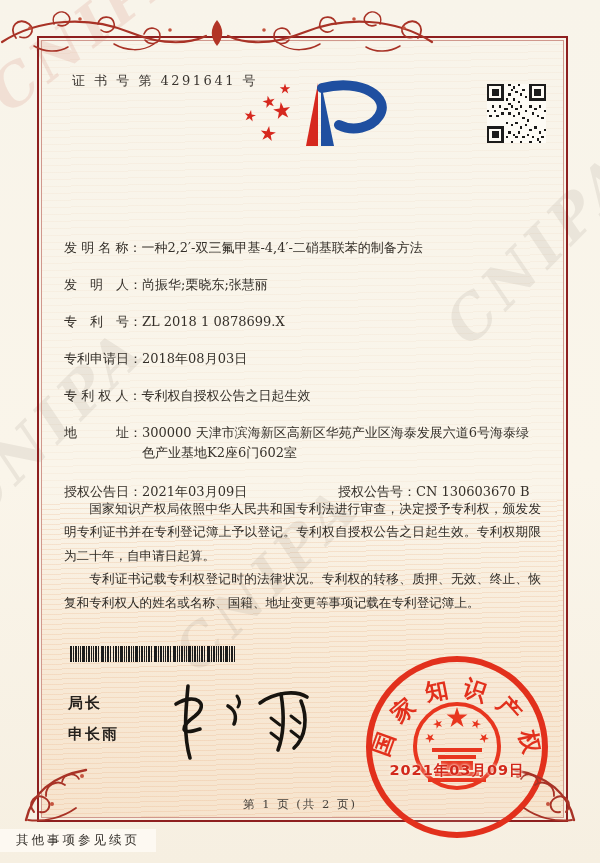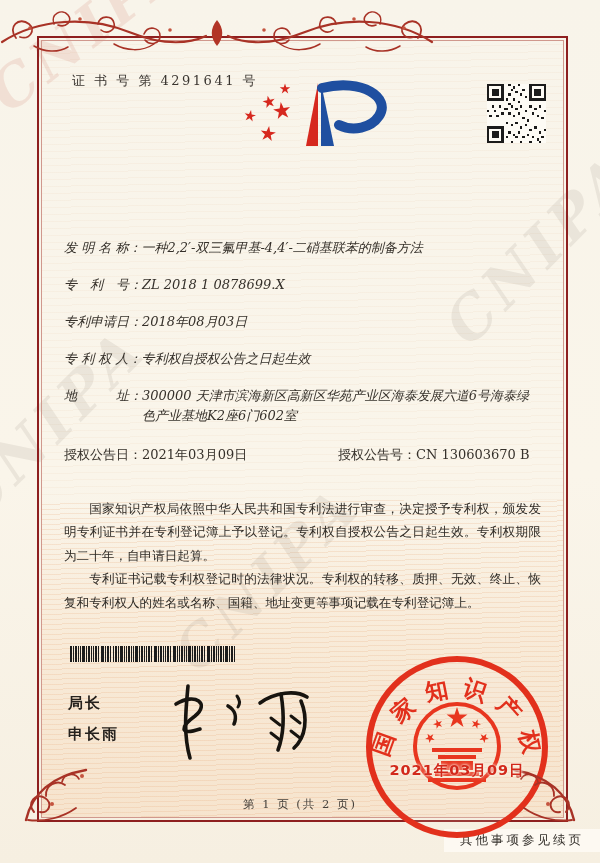--- a/index.html
+++ b/index.html
@@ -70,21 +70,21 @@
     text-align:center;
     font-size:31px;font-weight:700;color:#23201d;
     letter-spacing:17px;text-indent:17px;
     z-index:2;
   }
   .fields{
     position:absolute;left:64px;top:238px;width:478px;
     font-size:13px;color:#35302a;
     z-index:2;
   }
-  .field{display:flex;margin-bottom:17px;line-height:20px;font-style:italic;}
+  .field{display:flex;margin-bottom:17px;line-height:20px;}
   .f-label{flex:0 0 auto;white-space:pre;}
   .f-value{flex:1 1 auto;}
   .grant{display:flex;margin-top:19px;line-height:20px;gap:21px;}
   .grant .pair{white-space:pre;}
   .grant .pair.first{width:253px;}
   .paragraphs{
     position:absolute;left:64px;top:497px;width:477px;
     font-size:12.6px;color:#2f2b26;line-height:1.86;
     text-align:justify;
     z-index:2;
@@ -106,22 +106,22 @@
     text-shadow:0 0 2px #fdf6ec,0 0 4px #fdf6ec;
     z-index:4;
     font-family:"DejaVu Sans","Liberation Sans",sans-serif;
   }
   .page-no{
     position:absolute;left:0;right:0;top:797px;
     text-align:center;font-size:11.5px;color:#46413b;letter-spacing:2px;
     z-index:2;
   }
   .note-band{
-    position:absolute;left:16px;right:0;top:829px;
-    text-align:right;z-index:2;
+    position:absolute;left:0;right:0;top:829px;
+    text-align:left;z-index:2;
   }
   .note{
     display:inline-block;
     background:rgba(253,250,243,0.92);
     padding:3px 16px;
     font-size:12.5px;color:#332f2a;letter-spacing:3px;
   }
   .ornament-top{position:absolute;left:-6px;top:6px;z-index:4;}
   .corner-orn{position:absolute;z-index:4;}
   .corner-orn.bl{left:22px;top:758px;}
@@ -222,20 +222,24 @@
         <rect x="2" y="20" width="3" height="3"></rect>
       <path d="M9,0h1v1h-1z M11,1h1v1h-1z M13,0h1v1h-1z M15,2h1v1h-1z M10,2h1v1h-1z M12,3h1v1h-1z M9,4h1v1h-1z M14,4h1v1h-1z M16,5h1v1h-1z M8,6h1v1h-1z M11,6h1v1h-1z M13,7h1v1h-1z M9,8h1v1h-1z M2,9h1v1h-1z M5,9h1v1h-1z M7,10h1v1h-1z M0,11h1v1h-1z M3,11h1v1h-1z M6,12h1v1h-1z M1,13h1v1h-1z M4,13h1v1h-1z M8,10h1v1h-1z M10,9h1v1h-1z M12,10h1v1h-1z M14,9h1v1h-1z M16,11h1v1h-1z M18,9h1v1h-1z M20,10h1v1h-1z M22,9h1v1h-1z M24,11h1v1h-1z M19,12h1v1h-1z M21,13h1v1h-1z M23,14h1v1h-1z M9,12h1v1h-1z M11,13h1v1h-1z M13,12h1v1h-1z M15,14h1v1h-1z M17,15h1v1h-1z M8,16h1v1h-1z M10,17h1v1h-1z M12,16h1v1h-1z M14,18h1v1h-1z M16,17h1v1h-1z M18,19h1v1h-1z M20,18h1v1h-1z M22,20h1v1h-1z M24,19h1v1h-1z M9,20h1v1h-1z M11,21h1v1h-1z M13,20h1v1h-1z M15,22h1v1h-1z M17,21h1v1h-1z M19,22h1v1h-1z M21,23h1v1h-1z M23,22h1v1h-1z M10,24h1v1h-1z M14,24h1v1h-1z M18,24h1v1h-1z M22,24h1v1h-1z M8,22h1v1h-1z M12,22h1v1h-1z"></path>
     </g>
   </svg>
 
 
   <div class="fields">
     <div class="field">
       <span class="f-label">发 明 名 称：</span>
       <span class="f-value">一种2,2′-双三氟甲基-4,4′-二硝基联苯的制备方法</span>
+    </div>
+    <div class="field">
+      <span class="f-label">发　明　人：</span>
+      <span class="f-value">尚振华;栗晓东;张慧丽</span>
     </div>
     <div class="field">
       <span class="f-label">专　利　号：</span>
       <span class="f-value">ZL 2018 1 0878699.X</span>
     </div>
     <div class="field">
       <span class="f-label">专利申请日：</span>
       <span class="f-value">2018年08月03日</span>
     </div>
     <div class="field">

